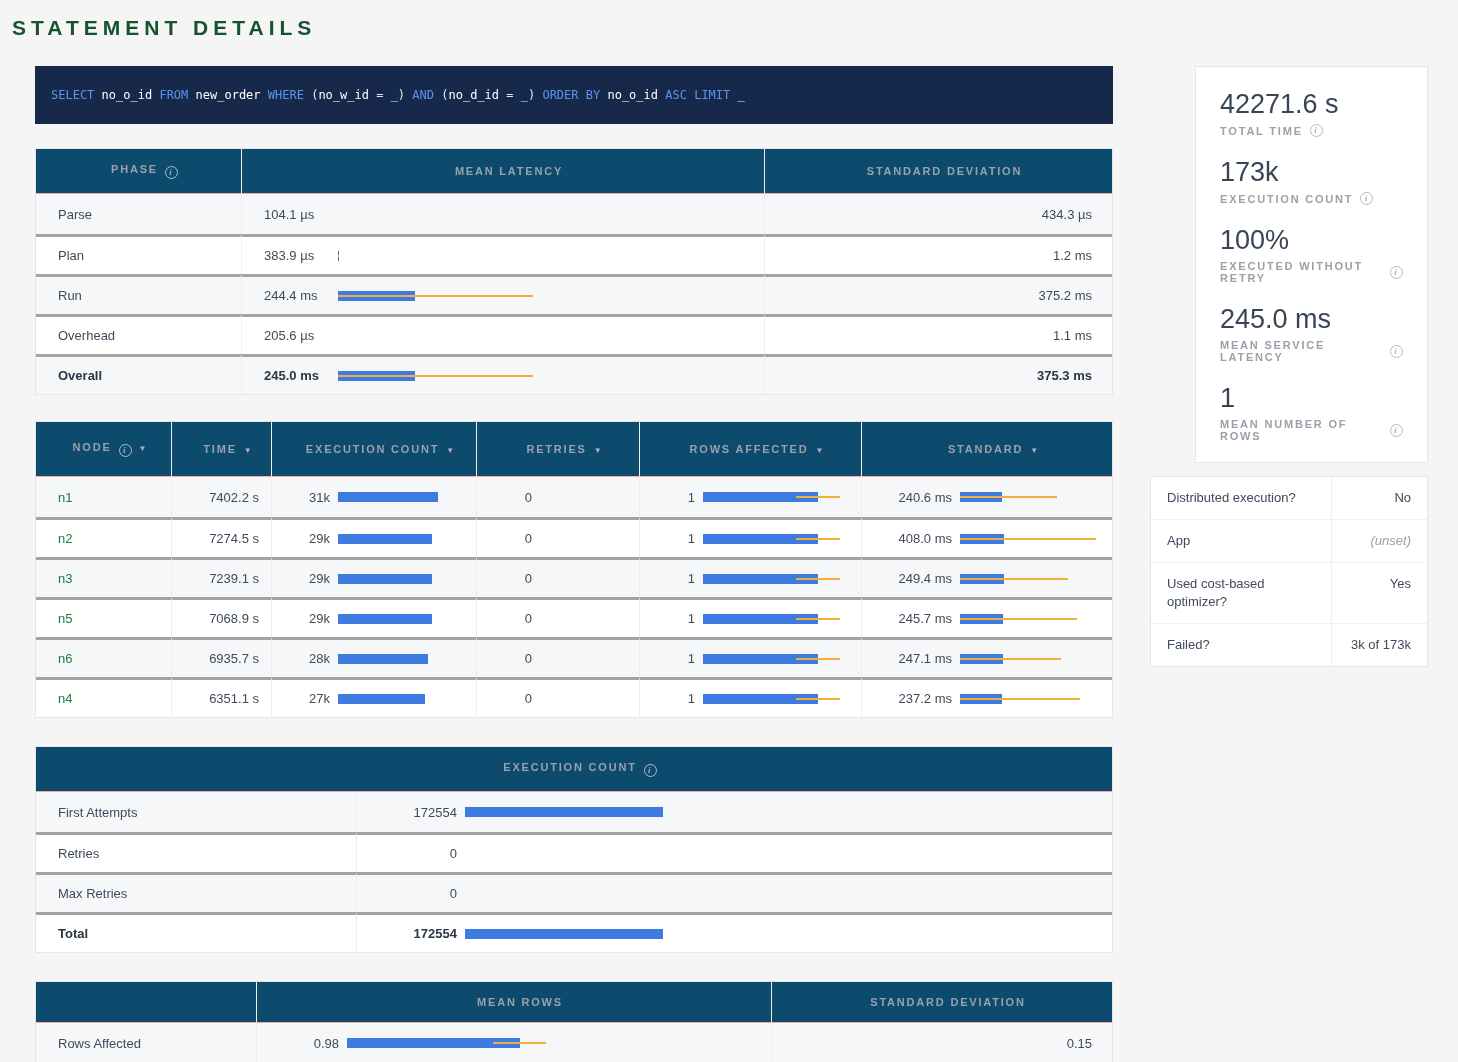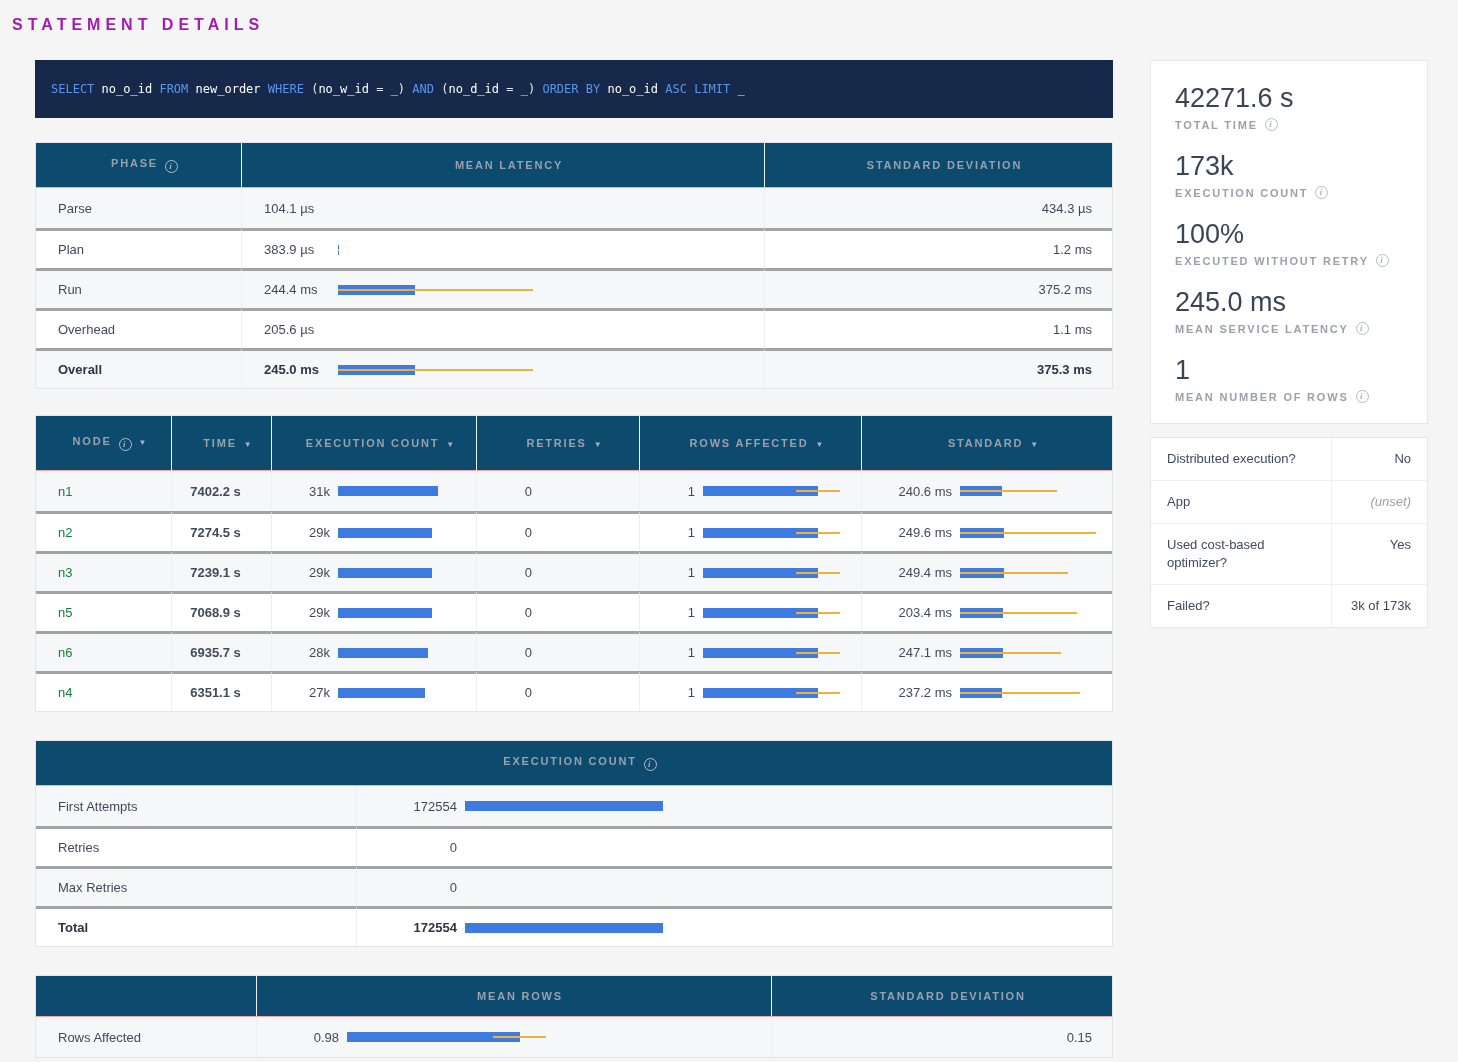--- a/index.html
+++ b/index.html
@@ -4,22 +4,22 @@
 <style>
   * { box-sizing: border-box; margin: 0; padding: 0; }
   html,body { background:#f5f5f5; }
   body {
     width:1458px; height:1062px; overflow:hidden;
     font-family:"Liberation Sans", sans-serif;
     color:#3f4a5a;
     padding:10px 30px 20px 10px;
   }
   h1 {
-    font-size:16px; font-weight:700; letter-spacing:5px;
-    color:#a21caf; padding:6px 0 0 2px;
+    font-size:21px; font-weight:700; letter-spacing:5px;
+    color:#14532d; padding:6px 0 0 2px;
   }
   .layout { display:flex; gap:37px; margin:26px 0 0 25px; align-items:flex-start; }
   .main { width:1078px; flex:none; }
   .side { width:278px; flex:none; }
 
   
   .sql-bar {
     background:#17294b; padding:21px 16px;
     font-family:"DejaVu Sans Mono", monospace;
     font-size:12px; line-height:16px; color:#dfe5f2; white-space:nowrap;
@@ -40,21 +40,21 @@
     border-bottom:1px solid #fca5a5; white-space:nowrap;
   }
   .node-tbl th { padding-top:19px; padding-bottom:19px; }
   th + th, td + td { border-left:1px solid #edeff2; }
   tbody tr:nth-child(odd) td { background:#f6f7f8; }
   tbody tr + tr td { border-top:3px solid #a3a3a3; }
   td { height:40px; font-size:13px; color:#3f4a5a; vertical-align:middle; }
   tr.bold td { font-weight:700; color:#2c3545; }
   .c-label { padding-left:22px; }
   .c-stdev { text-align:right; padding-right:20px; }
-  .c-time  { text-align:center; padding-right:12px;font-weight:bold; }
+  .c-time  { text-align:right; padding-right:12px; }
   .cellflex { display:flex; align-items:center; height:100%; padding-left:22px;justify-content:center; }
   .cellflex.pl10 { padding-left:10px; }
   .val { flex:none; white-space:nowrap; }
   .w74 { width:74px; }
   .w48 { width:48px; text-align:right; }
   .w45 { width:45px; text-align:right; }
   .w80 { width:80px; text-align:right; }
   .w90 { width:90px; text-align:right; }
   .w72 { width:72px; text-align:right; }
   .barbox { flex:1; position:relative; height:16px; margin-left:8px; }
@@ -67,21 +67,21 @@
   .info {
     display:inline-flex; align-items:center; justify-content:center;
     width:13px; height:13px; border:1px solid #b5bcc5; border-radius:50%;
     font-size:9px; line-height:1; color:#a8afb9; margin-left:7px;
     font-style:italic; font-family:"Liberation Serif", serif;
     vertical-align:-2px; flex:none;
   }
 
   
   .card { background:#fff; border:1px solid #e3e6ea; }
-  .sum-card { padding:20px 24px 2px; }
+  .sum-card { padding:20px 24px 2px;margin-left:45px; }
   .sum-item { margin-bottom:18px; }
   .sum-value { font-size:27px; line-height:34px; color:#394455; }
   .sum-label { font-size:11px; letter-spacing:1.8px; color:#9aa1ab; font-weight:700; margin-top:3px; display:flex; align-items:center; }
   .det-card { margin-top:13px; }
   .det-row { display:flex; align-items:stretch; }
   .det-row + .det-row { border-top:1px solid #edeff2; }
   .det-label { flex:1; padding:12px 8px 12px 16px; font-size:13px; line-height:18px; color:#3f4a5a; }
   .det-value { width:96px; border-left:1px solid #edeff2; padding:12px 16px 12px 8px; text-align:right; font-size:13px; line-height:18px; color:#3f4a5a; }
   .det-value.muted { font-style:italic; color:#9aa1ab; }
 </style>
@@ -252,21 +252,21 @@
               <div class="cellflex pl10">
                 <span class="val w45">1</span>
                 <div class="barbox">
                   <div class="bar-blue" style="width: 115px;"></div>
                   <div class="bar-dev" style="left: 93.2px; width: 43.7px;"></div>
                 </div>
               </div>
             </td>
             <td>
               <div class="cellflex pl10">
-                <span class="val w80">249.6 ms</span>
+                <span class="val w80">408.0 ms</span>
                 <div class="barbox">
                   <div class="bar-blue" style="width: 43.7px;"></div>
                   <div class="bar-dev" style="left: 0px; width: 136.4px;"></div>
                 </div>
               </div>
             </td>
           </tr>
           <tr>
             <td class="c-label"><a class="node-link" href="#">n3</a></td>
             <td class="c-time">7239.1 s</td>
@@ -324,21 +324,21 @@
               <div class="cellflex pl10">
                 <span class="val w45">1</span>
                 <div class="barbox">
                   <div class="bar-blue" style="width: 115px;"></div>
                   <div class="bar-dev" style="left: 93.2px; width: 43.7px;"></div>
                 </div>
               </div>
             </td>
             <td>
               <div class="cellflex pl10">
-                <span class="val w80">203.4 ms</span>
+                <span class="val w80">245.7 ms</span>
                 <div class="barbox">
                   <div class="bar-blue" style="width: 43px;"></div>
                   <div class="bar-dev" style="left: 0px; width: 117.4px;"></div>
                 </div>
               </div>
             </td>
           </tr>
           <tr>
             <td class="c-label"><a class="node-link" href="#">n6</a></td>
             <td class="c-time">6935.7 s</td>

